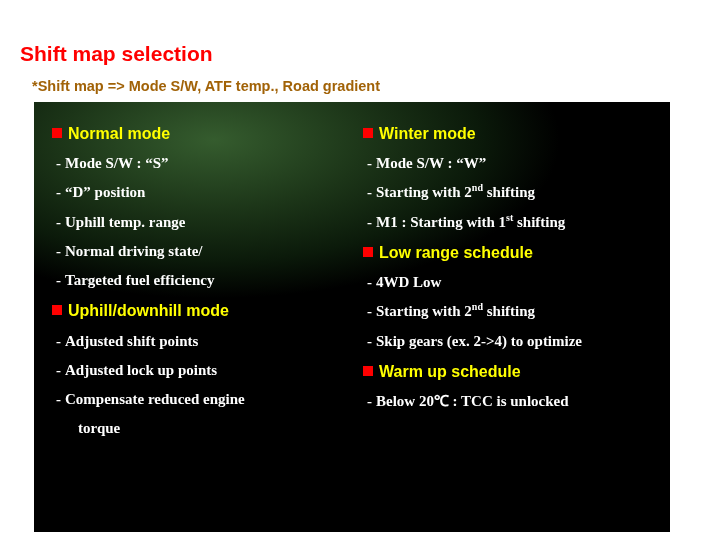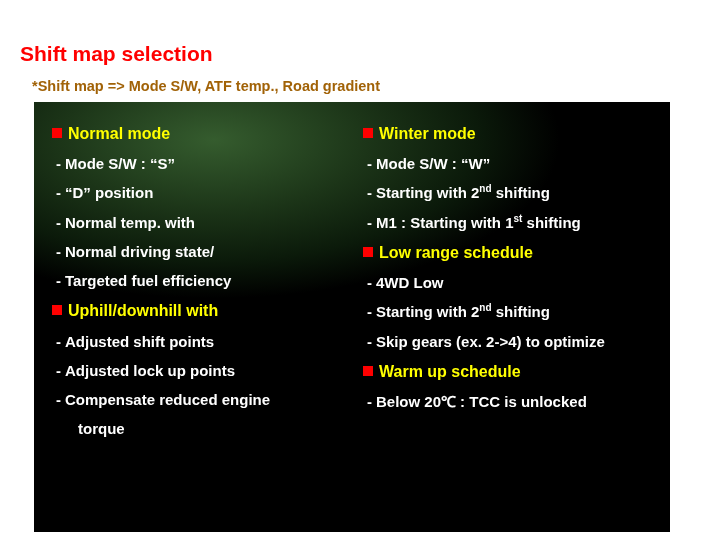--- a/index.html
+++ b/index.html
@@ -59,20 +59,21 @@
     display: inline-block;
     width: 10px; height: 10px;
     vertical-align: 1px;
     margin-right: 6px;
   }
   .mode .bullet { background: #ff0000; }
   .item {
     color: #ffffff;
     font-weight: bold;
     font-size: 15px;
+    font-family: Liberation Serif, serif;
   }
   .item .dash { margin: 0 4px 0 4px; }
   .indent { padding-left: 26px; }
   sup { font-size: 10px; vertical-align: super; }
 </style>
 </head>
 <body>
 
 <div class="page">
 
@@ -81,26 +82,26 @@
 
   <div class="panel">
 
     <div class="col">
 
       <div class="mode">
         <span class="bullet"></span><span>Normal mode</span>
       </div>
       <div class="item"><span class="dash">-</span><span>Mode S/W : “S”</span></div>
       <div class="item"><span class="dash">-</span><span>“D” position</span></div>
-      <div class="item"><span class="dash">-</span><span>Normal temp. with</span></div>
+      <div class="item"><span class="dash">-</span><span>Uphill temp. range</span></div>
       <div class="item"><span class="dash">-</span><span>Normal driving state/</span></div>
       <div class="item"><span class="dash">-</span><span>Targeted fuel efficiency</span></div>
 
       <div class="mode">
-        <span class="bullet"></span><span>Uphill/downhill with</span>
+        <span class="bullet"></span><span>Uphill/downhill mode</span>
       </div>
       <div class="item"><span class="dash">-</span><span>Adjusted shift points</span></div>
       <div class="item"><span class="dash">-</span><span>Adjusted lock up points</span></div>
 
       <div class="item"><span class="dash">-</span><span>Compensate reduced engine</span></div>
       <div class="item indent"><span>torque</span></div>
 
     </div>
 
     <div class="col">

